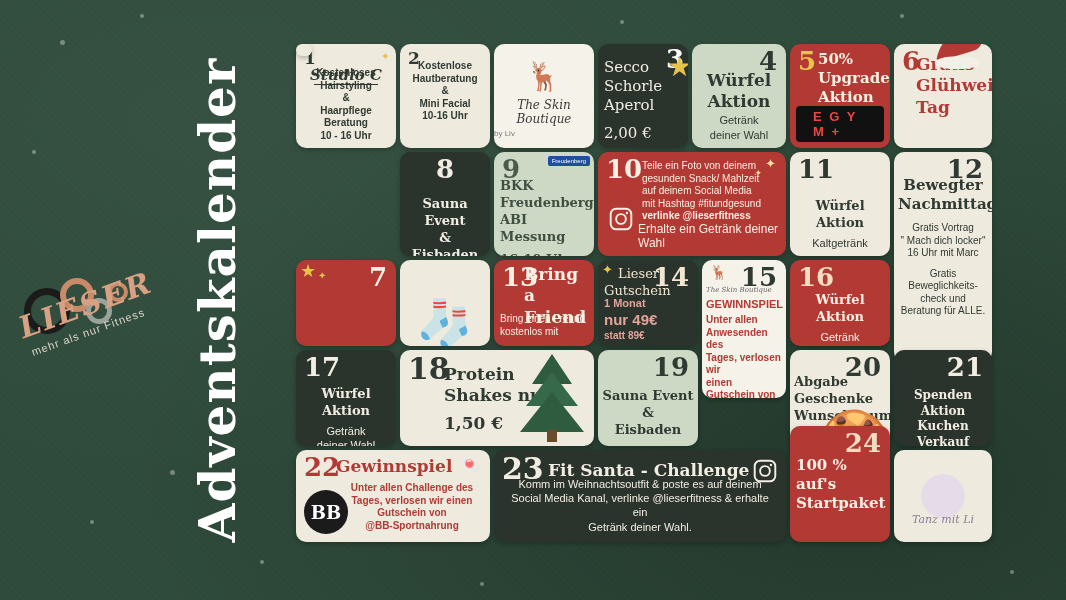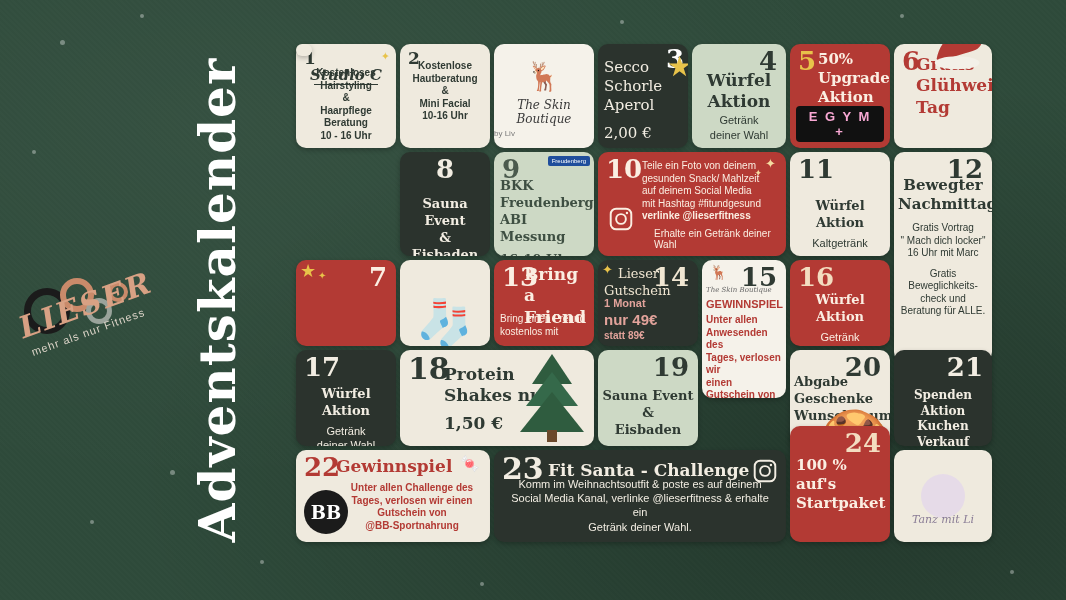--- a/index.html
+++ b/index.html
@@ -190,21 +190,21 @@
     </div>
   </div>
 
   <div class="cell red" style="left:494px;top:0px;width:100px;height:104px;">
     <div class="num num-tl big" style="color:#e8c34a;">5</div>
     <div style="position:absolute;left:28px;right:4px;top:6px;" class="serif t15 bold">
       <div>50%</div>
       <div>Upgrade</div>
       <div>Aktion</div>
     </div>
-    <div style="position:absolute;left:6px;right:6px;bottom:6px;background:#111;color:#f9a8d4;border-radius:4px;text-align:center;font-size:13px;font-weight:bold;letter-spacing:2px;padding:3px 8px;">E G Y M +</div>
+    <div style="position:absolute;left:6px;right:6px;bottom:6px;background:#111;color:#ef4444;border-radius:4px;font-size:13px;font-weight:bold;letter-spacing:2px;padding:3px 17px;">E G Y M +</div>
   </div>
 
   <div class="cell cream" style="left:598px;top:0px;width:98px;height:104px;">
     <div class="santa-hat">
       <svg viewBox="0 0 60 60" width="58" height="56">
         <path d="M6 44 C10 20 34 6 50 14 C58 18 56 30 48 34 C40 38 22 40 10 48 Z" fill="#b33a34"></path>
         <ellipse cx="28" cy="48" rx="24" ry="7" fill="#f3f0e8"></ellipse>
         <circle cx="52" cy="12" r="7" fill="#f3f0e8"></circle>
       </svg>
     </div>
@@ -249,21 +249,21 @@
       <div>mit Hashtag #fitundgesund</div>
       <div class="bold">verlinke @lieserfitness</div>
     </div>
     <div style="position:absolute;left:10px;bottom:20px;">
       <svg width="26" height="26" viewBox="0 0 24 24" fill="none" stroke="#fbeee2" stroke-width="1.8">
         <rect x="2.5" y="2.5" width="19" height="19" rx="5"></rect>
         <circle cx="12" cy="12" r="4.5"></circle>
         <circle cx="17.5" cy="6.5" r="1.1" fill="#fbeee2" stroke="none"></circle>
       </svg>
     </div>
-    <div style="position:absolute;left:56px;right:6px;bottom:6px;font-size:10px;">Erhalte ein Getränk deiner Wahl</div>
+    <div style="position:absolute;left:40px;right:6px;bottom:6px;font-size:12px;">Erhalte ein Getränk deiner Wahl</div>
   </div>
 
   <div class="cell cream" style="left:494px;top:108px;width:100px;height:104px;">
     <div class="num num-tl big">11</div>
     <div style="position:absolute;left:4px;right:4px;top:46px;text-align:center;">
       <div class="serif t13 bold">Würfel Aktion</div>
       <div class="t11" style="margin-top:4px;">Kaltgetränk</div>
     </div>
   </div>
 

